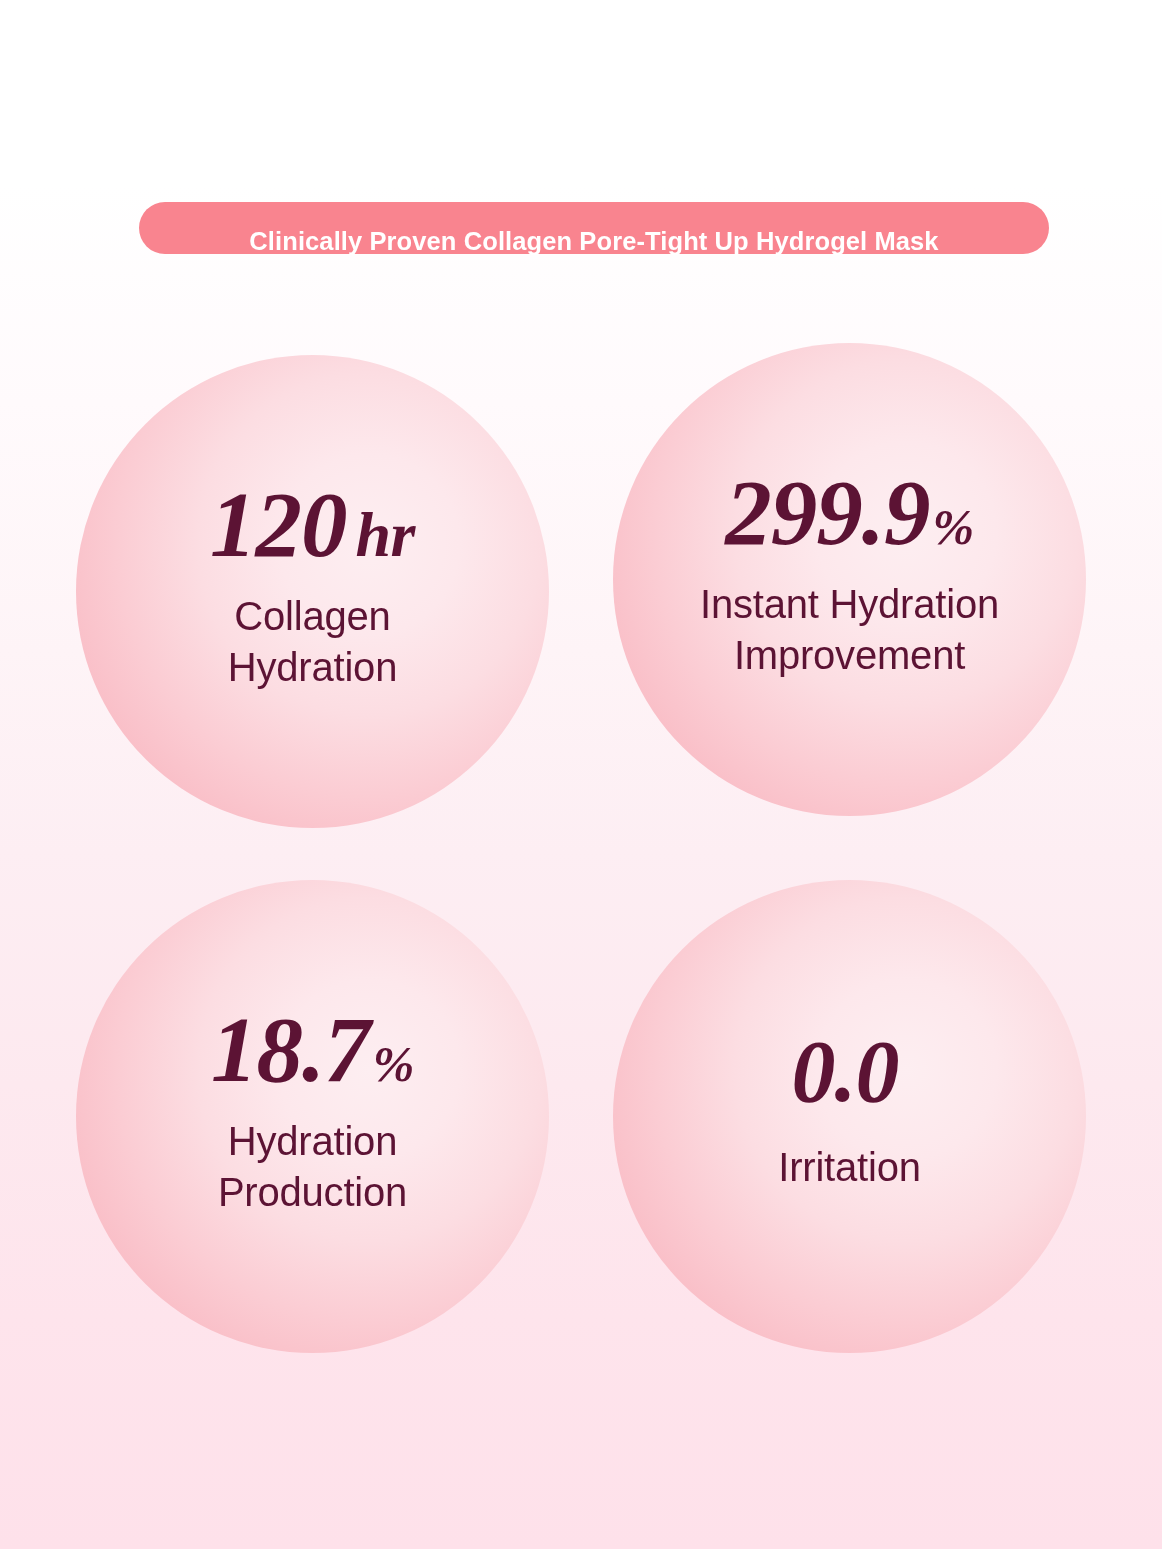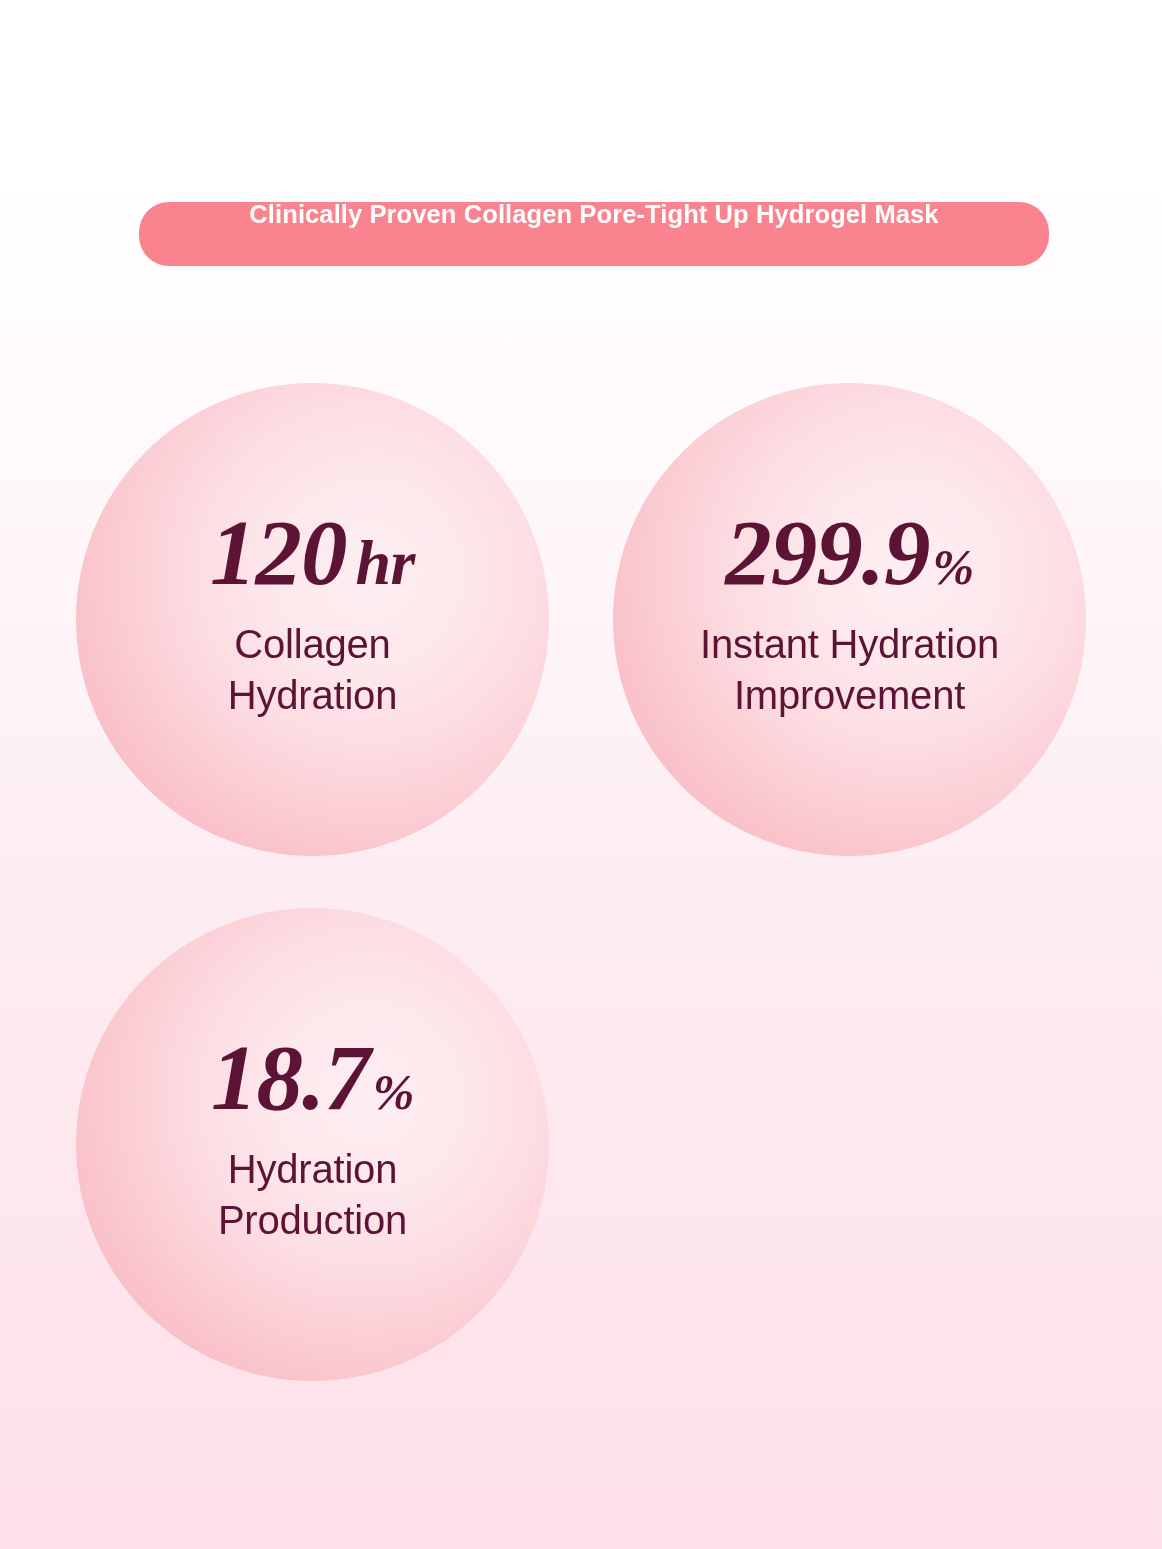--- a/index.html
+++ b/index.html
@@ -30,46 +30,45 @@
         #fee1ea 100%);
     overflow: hidden;
   }
 
   
   .headline-pill {
     position: absolute;
     left: 139px;
     top: 202px;
     width: 910px;
-    height: 64px;
+    height: 52px;
     border-radius: 30px;
     background: #f9848f;
     display: flex;
-    align-items: flex-start;
+    align-items: flex-end;
     justify-content: center;
     box-sizing: border-box;
   }
   .headline-text {
     color: #ffffff;
     font-family: "Liberation Sans", sans-serif;
     font-size: 25.5px;
     font-weight: 600;
     letter-spacing: 0.1px;
     white-space: nowrap;
     line-height: 1;
   }
 
   
   .stat-grid {
     position: absolute;
     left: 0;
     top: 0;
     width: 1162px;
     height: 1385px;
-    margin-top: 28px;
   }
   .stat-circle {
     position: absolute;
     width: 473px;
     height: 473px;
     border-radius: 50%;
     background:
       radial-gradient(circle at 62% 40%,
         #fdeef1 0%,
         #fde8ec 22%,
@@ -77,21 +76,21 @@
         #fbccd3 62%,
         #f9bcc5 80%,
         #f8b4bf 100%);
     display: flex;
     flex-direction: column;
     align-items: center;
     justify-content: center;
     box-sizing: border-box;
   }
   .c1 { left: 76px;  top: 355px; }
-  .c2 { left: 613px; top: 355px; align-items: center; }
+  .c2 { left: 613px; top: 343px; align-items: center; }
   .c3 { left: 76px;  top: 880px; }
   .c4 { left: 613px; top: 880px; }
 
   
   .stat-inner {
     display: flex;
     flex-direction: column;
     align-items: center;
     justify-content: center;
     transform: translateY(-6px);
@@ -172,15 +171,24 @@
       <div class="stat-inner">
         <div class="stat-value">
           <span class="num">18.7</span>
             <span class="unit pct">%</span>
         </div>
         <div class="stat-label">Hydration
 Production</div>
       </div>
     </div>
 
+    <div class="stat-circle c4">
+      <div class="stat-inner">
+        <div class="stat-value">
+          <span class="num">0.0</span>
+            <span class="unit"></span>
+        </div>
+        <div class="stat-label">Irritation</div>
+      </div>
+    </div>
 
   </div>
 </div>
 
 </body></html>

